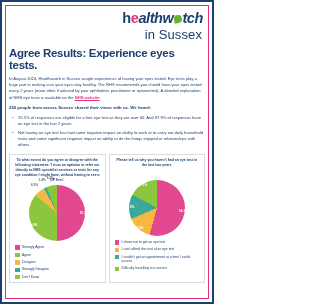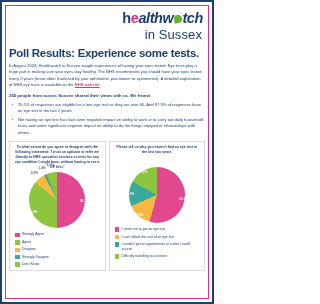--- a/index.html
+++ b/index.html
@@ -197,21 +197,21 @@
       <div class="logo-main">
         <span class="logo-h">h</span>
           <span class="logo-e">e</span>
           <span class="logo-rest">althw</span>
           <span class="logo-bubble"></span>
           <span class="logo-rest">tch</span>
       </div>
       <div class="logo-sub">in Sussex</div>
     </div>
 
-    <div class="title">Poll Results: Experience some tests.</div>
+    <div class="title">Agree Results: Experience eyes tests.</div>
 
     <div class="para">
       <span>In August 2024, Healthwatch in Sussex sought experiences of having your eyes tested. Eye tests play a huge part in making sure your eyes stay healthy. The NHS recommends you should have your eyes tested every 2 years (more often if advised by your ophthalmic practitioner or optometrist). A detailed explanation of NHS eye tests is available on the </span><span class="link">NHS website</span><span>.</span>
     </div>
 
     <div class="lede">255 people from across Sussex shared their views with us. We heard:</div>
 
     <ul class="bullets">
       <li>70.5% of responses are eligible for a free eye test as they are over 60. And 97.9% of responses have an eye test in the last 2 years.</li>
       <li>Not having an eye test has had some negative impact on ability to work or to carry out daily household tasks and some significant negative impact on ability to do the things enjoyed or relationships with others.</li>

